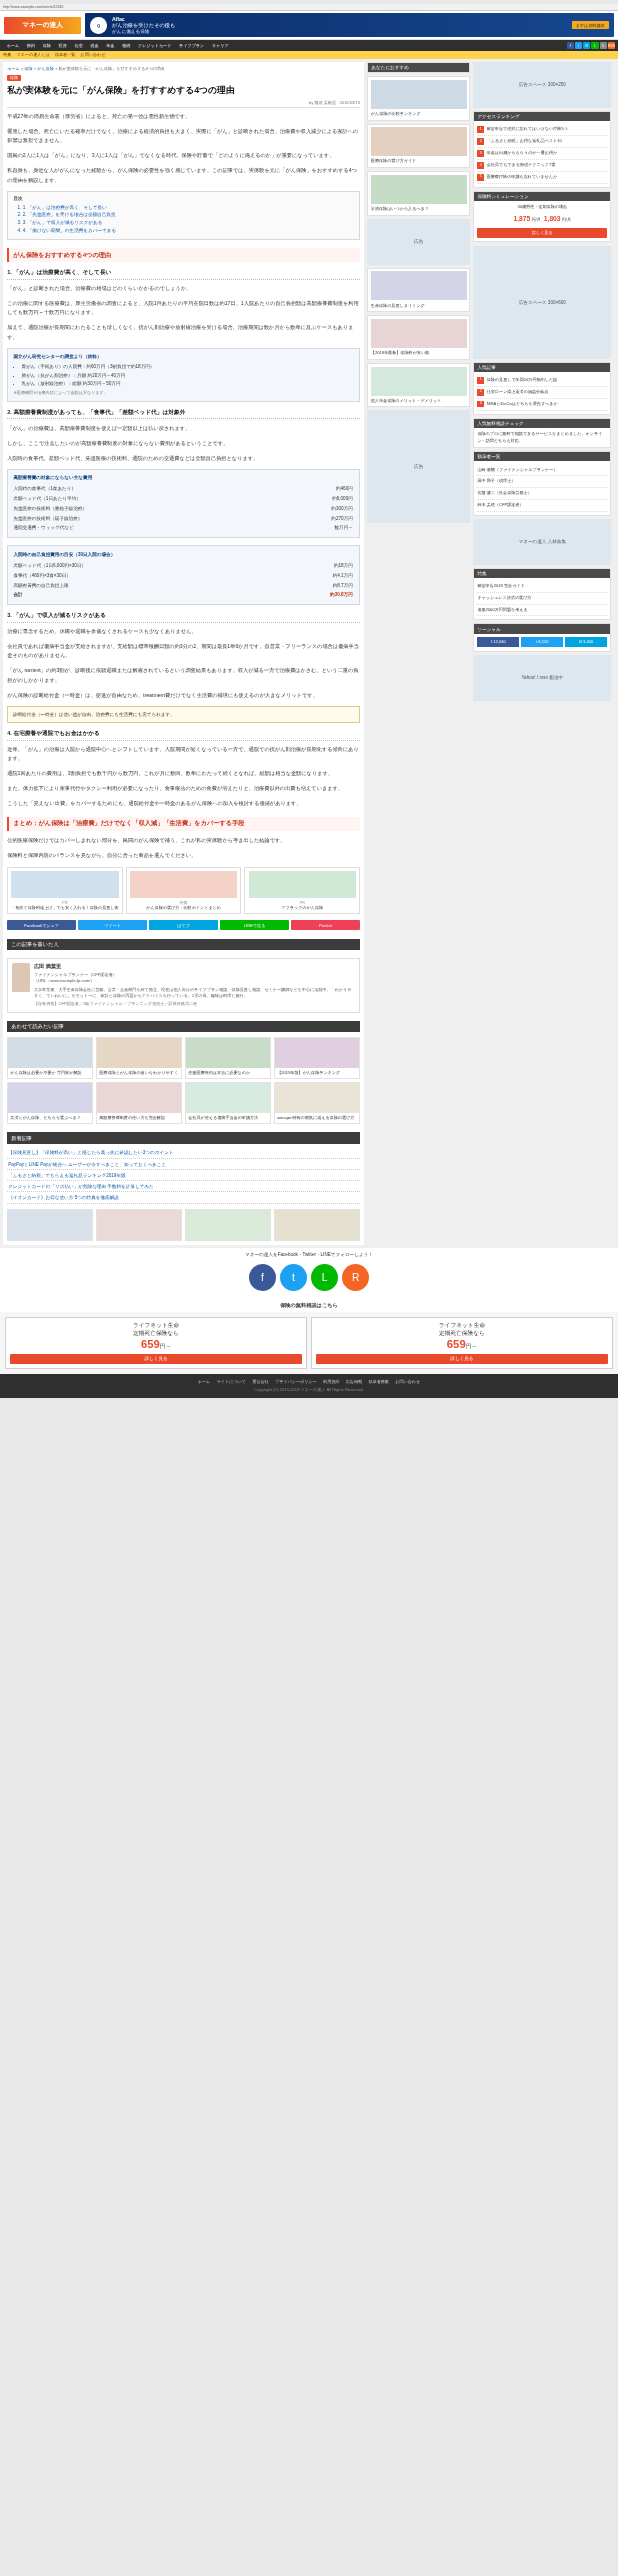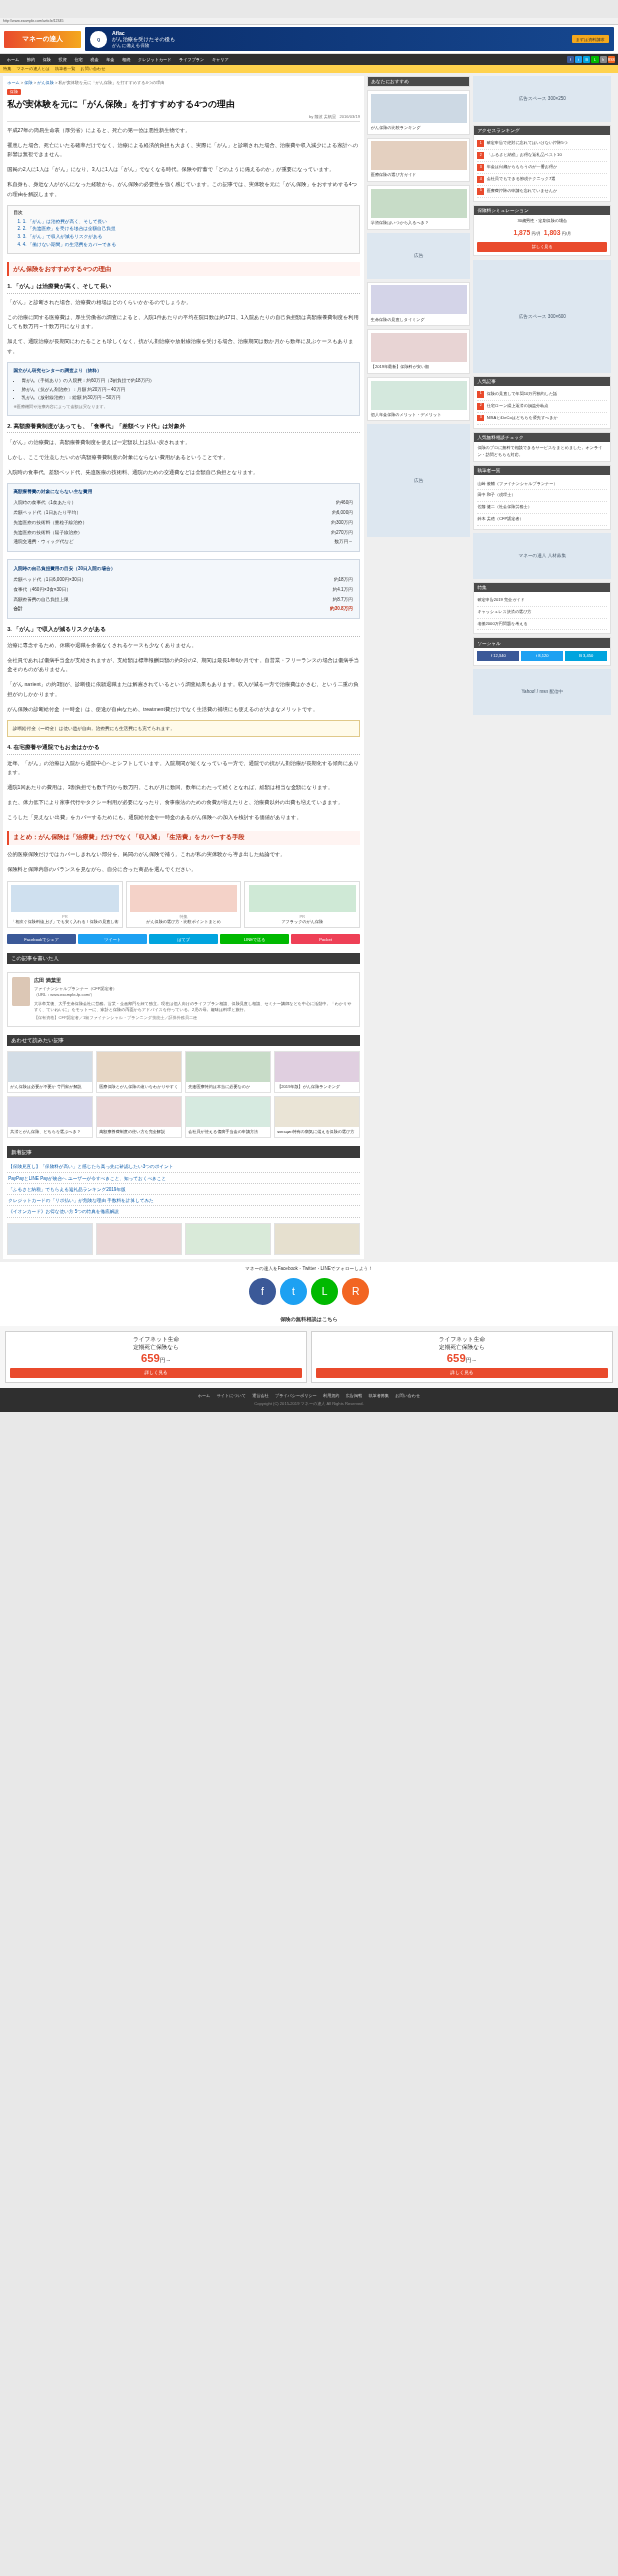--- a/index.html
+++ b/index.html
@@ -5,21 +5,21 @@
 <style>
   * { box-sizing: border-box; }
   html, body {
     margin: 0; padding: 0;
     background: #e8e8e8;
     font-family: "Liberation Sans", "DejaVu Sans", sans-serif;
     font-size: 5.7px;
     color: #333;
     width: 618px;
   }
-  .page { width: 618px; margin: 18px auto; background: #fff; }
+  .page { width: 618px; margin: 4px auto; background: #fff; }
 
   
   .chrome { background: #f1f1f1; border-bottom: 0.5px solid #ccc; height: 7.2px;
             font-size: 3.6px; color: #555; padding: 1px 3.1px; }
 
   
   .topbanner { background: #fff; border-bottom: 0.5px solid #ddd; padding: 2.1px 4.1px;
                display: flex; align-items: center; gap: 4.1px; }
   .logo-main { width: 77px; height: 17.5px; background: linear-gradient(90deg,#e94a2c,#f4a81d);
                color: #fff; font-weight: bold; font-size: 6.7px; display: flex;

